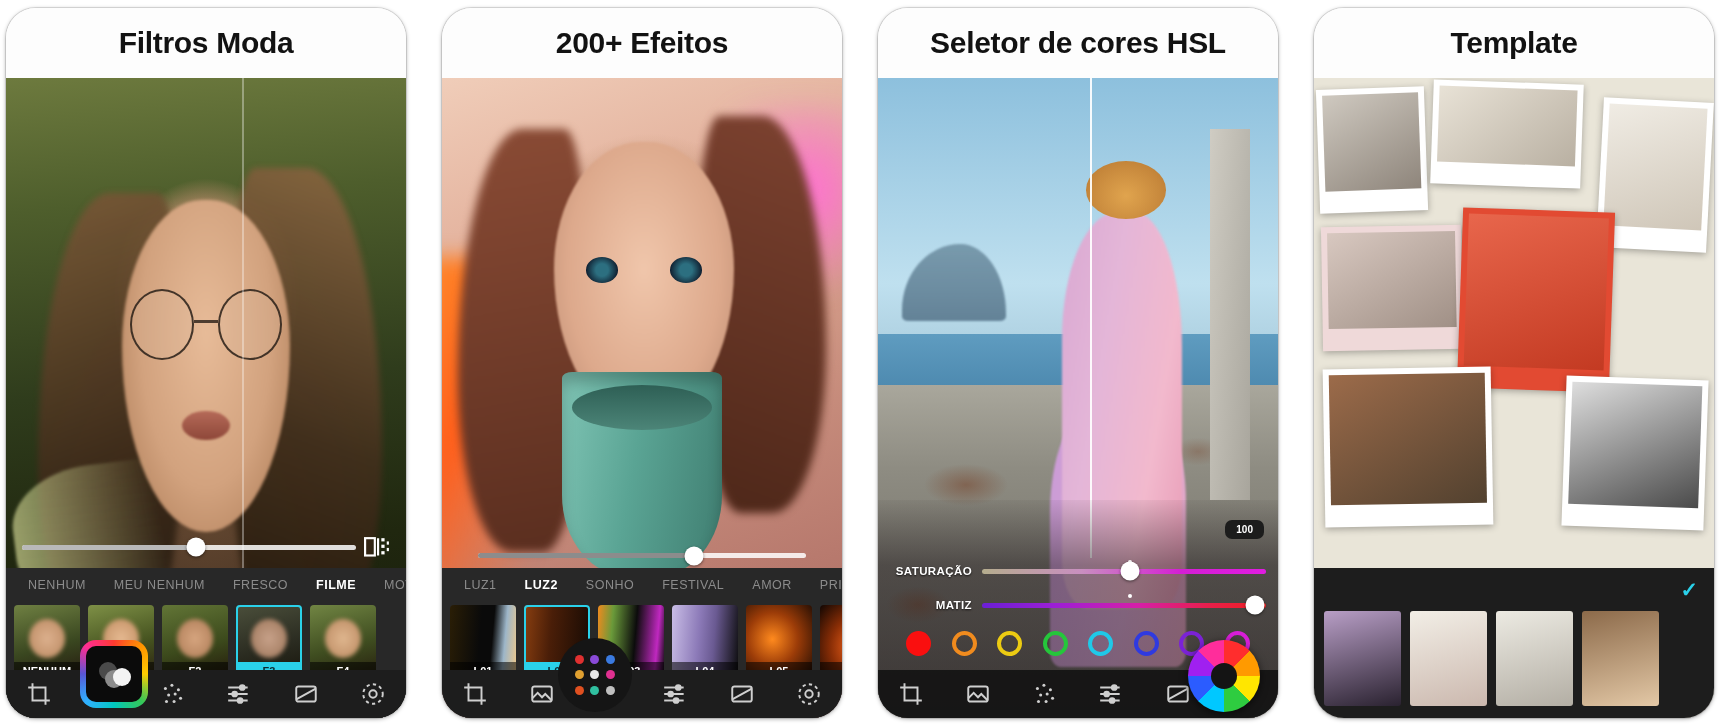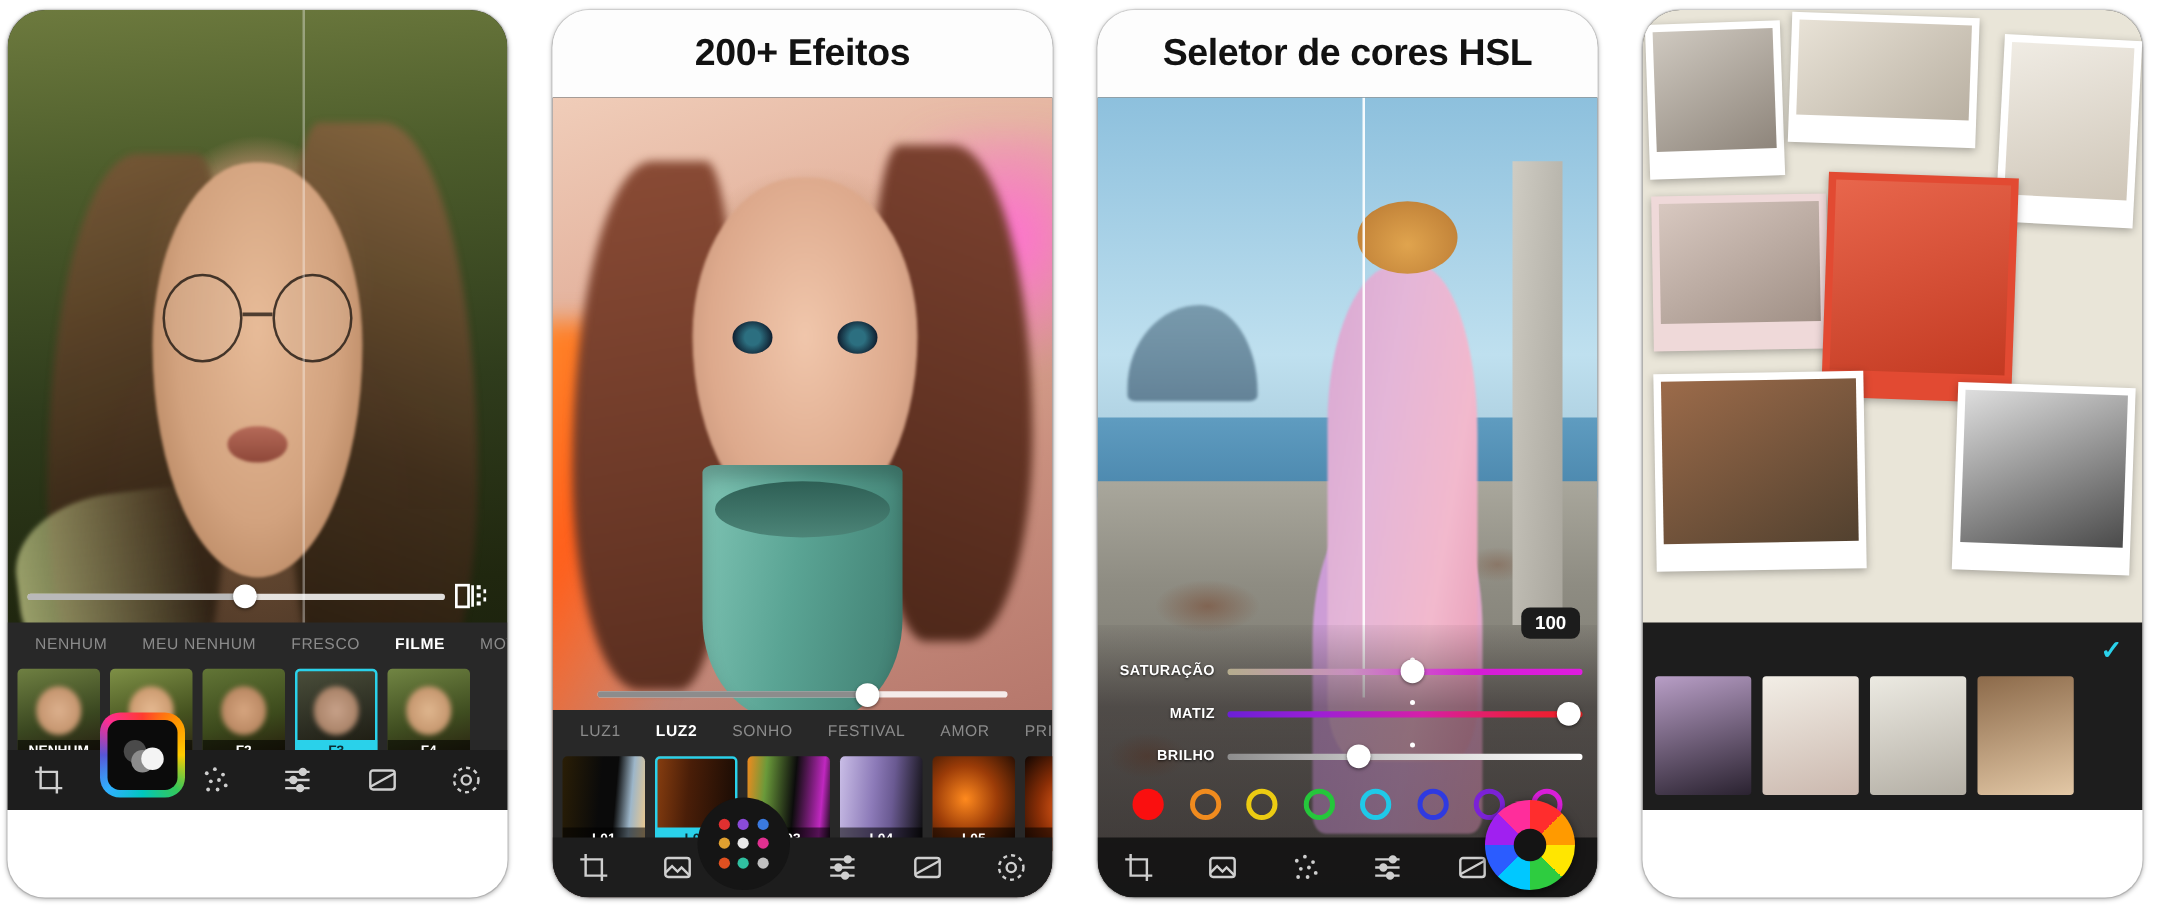--- a/index.html
+++ b/index.html
@@ -182,39 +182,40 @@
              background:#151515; display:grid; grid-template-columns:repeat(3,1fr); place-items:center; padding:14px; }
   .fabdots i { width:9px; height:9px; border-radius:50%; display:block; }
 
   
   .hsl { position:absolute; left:0; bottom:96px; width:100%; padding:0 12px; }
   .hslrow { display:flex; align-items:center; height:34px; }
   .hsllabel { width:92px; text-align:right; padding-right:10px; font-size:11.5px; font-weight:bold;
               color:#ffffff; letter-spacing:.4px; text-shadow: 0 1px 2px rgba(0,0,0,.8); }
   .hsltrack { position:relative; flex:1; height:5px; border-radius:3px; }
   .hsltrack .tick { position:absolute; top:-9px; width:4px; height:4px; border-radius:50%; background:#fff; transform:translateX(-50%); }
-  .badge { position:absolute; right:14px; top:-34px; background:#1c1c1c; color:#fff; font-size:15px;
+  .badge { position:absolute; right:14px; top:-34px; background:#1c1c1c; color:#fff; font-size:10px;
            font-weight:bold; padding:4px 11px; border-radius:7px; }
   .swatches { position:absolute; left:0; bottom:62px; width:100%; display:flex; justify-content:space-around;
               padding:0 18px; }
   .sw { width:25px; height:25px; border-radius:50%; border:4.5px solid #fff; }
   .sw.filled { border:none; }
 
   
   .tstrip { position:absolute; left:0; bottom:0; width:100%; height:150px; background:#1d1d1d; }
   .tcheck { position:absolute; right:16px; top:10px; color:#2ad1ea; font-size:21px; font-weight:bold; }
   .tthumbs { position:absolute; left:10px; bottom:12px; display:flex; gap:9px; }
   .tthumb { width:77px; height:95px; border-radius:3px; overflow:hidden; position:relative; background:#ccc; }
 </style>
 </head>
 <body>
 
 <div class="stage">
 
   <div class="phone">
+    <div class="phone-title">Filtros Moda</div>
     <div class="screen">
       <div class="photo p1-photo">
         <div class="p1-hair-l"></div>
         <div class="p1-hair-r"></div>
         <div class="p1-face"></div>
         <div class="p1-glass">
           <div class="lens l"></div>
             <div class="lens r"></div>
             <div class="bridge"></div>
         </div>
@@ -462,27 +463,20 @@
             <div class="knob" style="left:52%;"></div>
           </div>
         </div>
         <div class="hslrow">
           <div class="hsllabel">MATIZ</div>
           <div class="hsltrack" style="background:linear-gradient(90deg,#6b1fd6,#9b1fd6 25%,#d61fa8 55%,#e81f4a 80%,#f01f1f 100%);">
             <div class="tick" style="left:52%"></div>
             <div class="knob" style="left:96%;"></div>
           </div>
         </div>
-        <div class="hslrow">
-          <div class="hsllabel">BRILHO</div>
-          <div class="hsltrack" style="background:linear-gradient(90deg,#8d8d8d,#cfcfcf 45%,#ffffff 100%);">
-            <div class="tick" style="left:52%"></div>
-            <div class="knob" style="left:37%;"></div>
-          </div>
-        </div>
       </div>
 
       <div class="swatches">
         <div class="sw filled" style="background:#fa0f0f"></div>
         <div class="sw" style="border-color:#f08b1e"></div>
         <div class="sw" style="border-color:#eccb12"></div>
         <div class="sw" style="border-color:#25c63b"></div>
         <div class="sw" style="border-color:#1fc9e8"></div>
         <div class="sw" style="border-color:#2f3ae0"></div>
         <div class="sw" style="border-color:#7b22d6"></div>
@@ -530,20 +524,21 @@
               <path d="M3 17 L21 7"></path>
             </svg>
           </div>
         <div class="tbicon" style="opacity:0"></div>
       </div>
       <div class="wheel"></div>
     </div>
   </div>
 
   <div class="phone">
+    <div class="phone-title">Template</div>
     <div class="screen">
       <div class="photo p4-photo">
         <div class="p4-card" style="left:4px;top:10px;width:108px;height:124px;transform:rotate(-2deg);">
           <div class="im" style="background:linear-gradient(150deg,#cfc9c0,#8e857b);"></div>
           </div>
         <div class="p4-card" style="left:118px;top:4px;width:150px;height:104px;transform:rotate(2deg);">
           <div class="im" style="background:linear-gradient(140deg,#e8e2d6,#b9b0a2);"></div>
           </div>
         <div class="p4-card" style="right:4px;top:22px;width:110px;height:150px;transform:rotate(3deg);">
           <div class="im" style="background:linear-gradient(160deg,#f0ece4,#cfc6b8);"></div>

